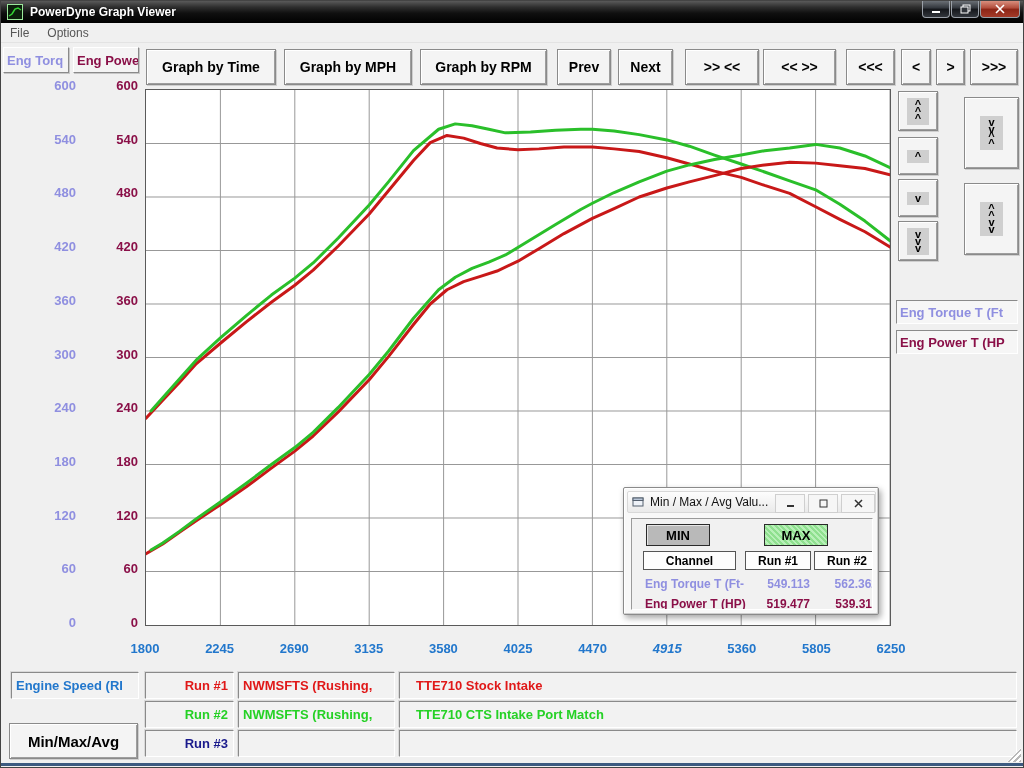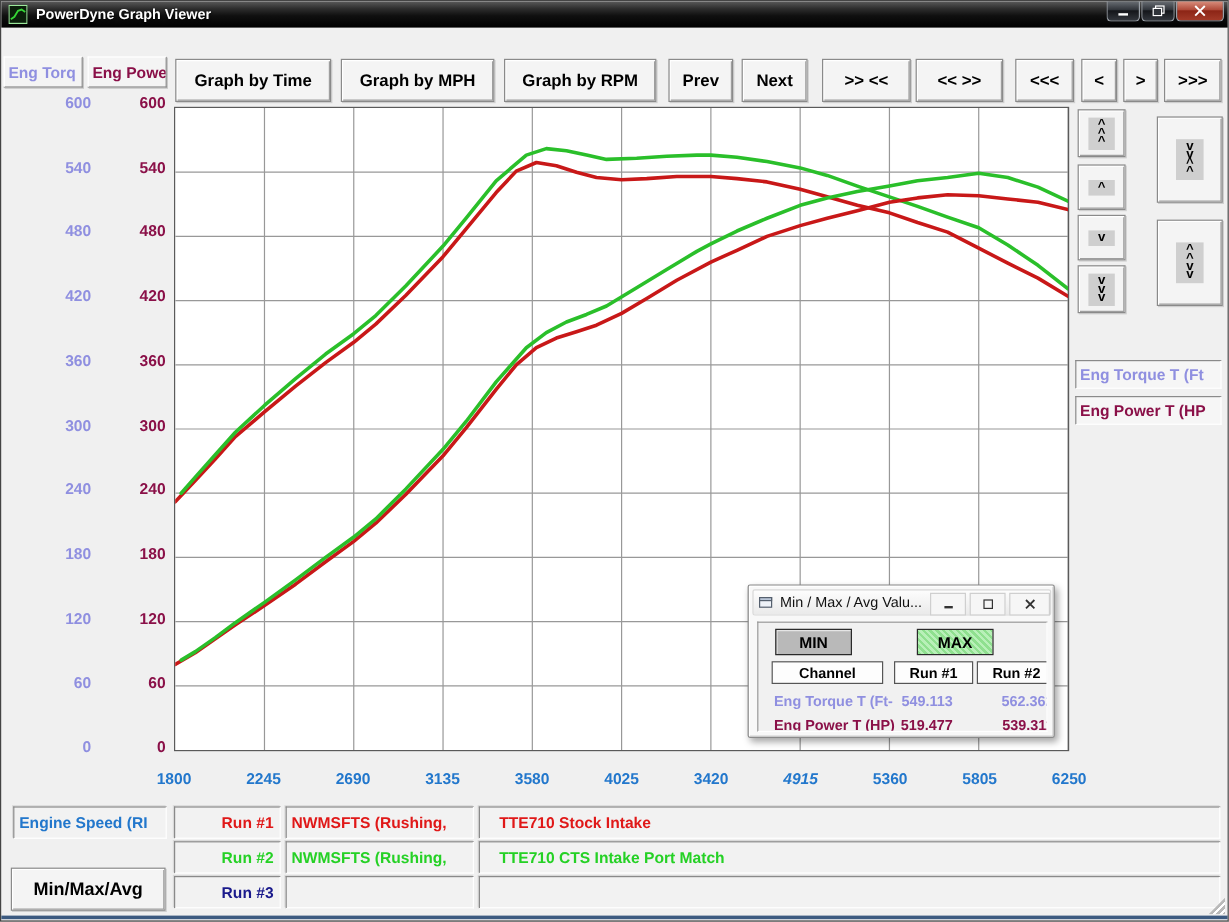--- a/index.html
+++ b/index.html
@@ -93,21 +93,21 @@
   #max-btn{position:absolute;left:132px;top:5px;width:64px;height:22px;
     background:repeating-linear-gradient(45deg,#8fe08f 0 2px,#b8f0b8 2px 4px);
     border:1px solid #2a2a2a;font-size:13px;font-weight:bold;display:flex;align-items:center;justify-content:center;}
   .hdr{position:absolute;top:32px;height:19px;background:#fdfdfd;border:1px solid #555;
     font-size:12px;font-weight:bold;display:flex;align-items:center;justify-content:center;}
   #hdr-channel{left:11px;width:93px;}
   #hdr-run1{left:113px;width:66px;}
   #hdr-run2{left:182px;width:66px;}
   .mrow{position:absolute;left:0;width:242px;height:19px;font-size:12px;font-weight:bold;}
   .mrow .ch{position:absolute;left:13px;white-space:nowrap;}
-  .mrow .v1{position:absolute;left:96px;width:66px;text-align:right;}
+  .mrow .v1{position:absolute;left:112px;width:66px;text-align:right;}
   .mrow .v2{position:absolute;left:180px;width:66px;text-align:right;}
 </style>
 </head>
 <body>
 
 <div id="stage">
 
   <div id="titlebar">
     <svg id="app-icon" viewBox="0 0 16 16">
       <rect x="0.5" y="0.5" width="15" height="15" fill="#0b1f0b" stroke="#9be89b"></rect>
@@ -125,20 +125,24 @@
           <rect x="1" y="3" width="7" height="6" fill="#30343a" stroke="#fff"></rect>
         </svg>
     </div>
     <div class="winbtn" id="btn-close">
       <svg width="10" height="10" viewBox="0 0 10 10">
           <path d="M1 1 L9 9 M9 1 L1 9" stroke="#fff" stroke-width="1.6"></path>
         </svg>
     </div>
   </div>
 
+  <div id="menubar">
+    <span class="menu-item">File</span>
+    <span class="menu-item">Options</span>
+  </div>
 
   <div class="chan-tab" id="tab-torque">Eng Torq</div>
   <div class="chan-tab" id="tab-power">Eng Powe</div>
 
   <div id="toolbar">
       <div class="btn tbtn" style="left: 145px; width: 130px;">Graph by Time</div>
       <div class="btn tbtn" style="left: 283px; width: 128px;">Graph by MPH</div>
       <div class="btn tbtn" style="left: 419px; width: 127px;">Graph by RPM</div>
       <div class="btn tbtn" style="left: 556px; width: 54px;">Prev</div>
       <div class="btn tbtn" style="left: 617px; width: 55px;">Next</div>
@@ -203,21 +207,21 @@
       </svg>
     </div>
 
   <div id="xaxis">
       <div class="xtick" style="left: 112px;">1800</div>
       <div class="xtick" style="left: 186.6px;">2245</div>
       <div class="xtick" style="left: 261.2px;">2690</div>
       <div class="xtick" style="left: 335.8px;">3135</div>
       <div class="xtick" style="left: 410.4px;">3580</div>
       <div class="xtick" style="left: 485px;">4025</div>
-      <div class="xtick" style="left: 559.6px;">3420</div>
+      <div class="xtick" style="left: 559.6px;">4470</div>
       <div class="xtick" style="left: 634.2px; font-style: italic;">4915</div>
       <div class="xtick" style="left: 708.8px;">5360</div>
       <div class="xtick" style="left: 783.4px;">5805</div>
       <div class="xtick" style="left: 858px;">6250</div>
     </div>
 
   <div id="right-panel">
       <div class="btn scrollbtn" style="position: absolute; left: 897px; top: 90px; width: 40px; height: 40px;">
         <div class="pad">
           <span>^</span>

